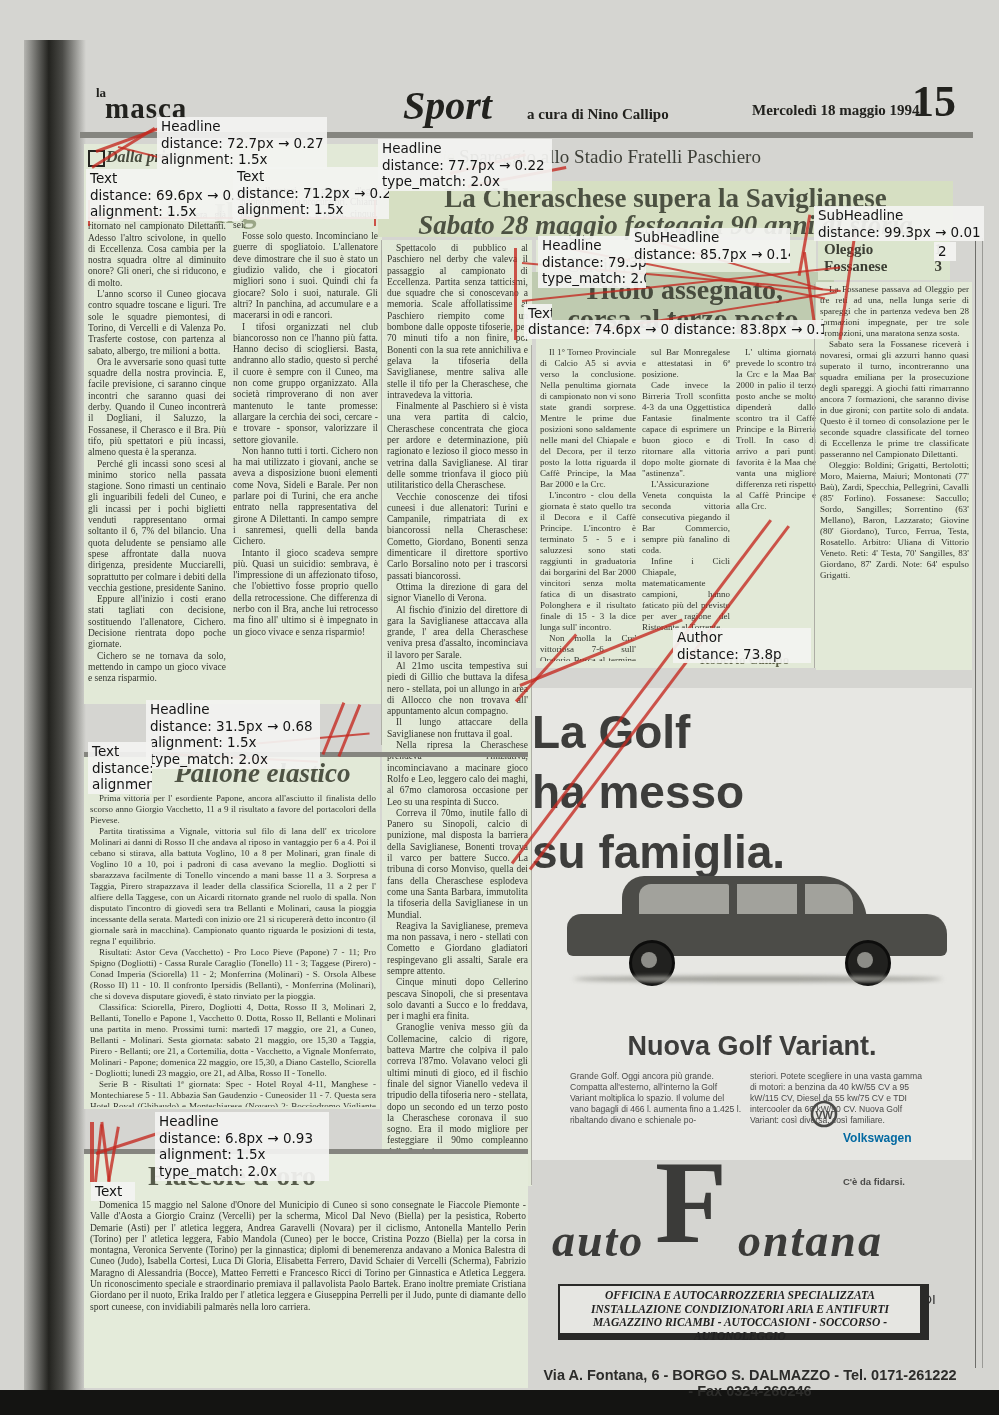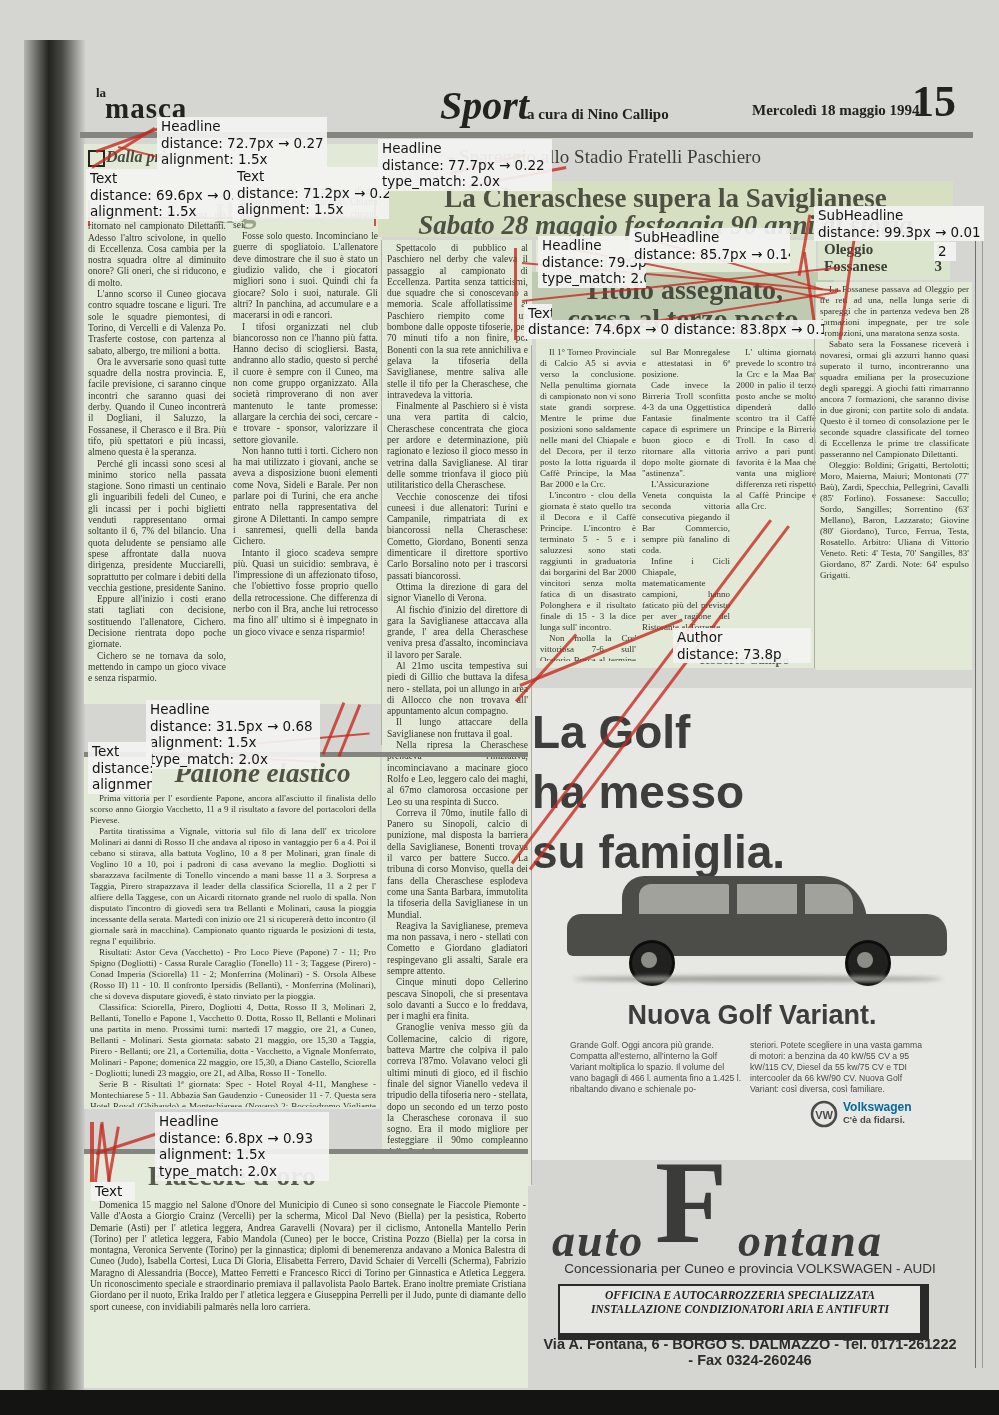--- a/index.html
+++ b/index.html
@@ -27,39 +27,39 @@
   .anno{position:absolute;background:rgba(243,243,241,.93);color:#131313;
         font-family:"DejaVu Sans",sans-serif;font-size:13.5px;line-height:1.24;
         padding:1px 4px;white-space:nowrap;overflow:hidden;z-index:30;}
   .rm{position:absolute;background:#c4281f;opacity:.78;z-index:20;transform-origin:left center;}
   
   #golf-ad{position:absolute;left:532px;top:688px;width:440px;height:472px;background:#e7e7e3;}
   .golf-h{font-family:"Liberation Sans",sans-serif;font-weight:bold;color:#3d3d3b;
           font-size:46px;text-align:left;line-height:60px;}
   .car{position:absolute;}
   
-  .fsans{font-family:"Liberation Sans",sans-serif;}
+  .fsans{font-family:"Liberation Sans",sans-serif;margin-top:31px;}
   #fbox{position:absolute;left:558px;top:1284px;width:360px;height:44px;border:2px solid #2a2a28;
         background:#e6e6e2;border-right:9px solid #2a2a28;border-bottom:7px solid #2a2a28;
         text-align:center;font-style:italic;font-weight:bold;font-size:11.5px;line-height:13.5px;
         color:#222;padding-top:3px;}
 </style>
 </head>
 <body>
 
 <div id="page">
 
   <div id="spine"></div>
   <div id="bottom-band"></div>
   <div id="right-edge-1"></div>
   <div id="right-edge-2"></div>
 
   <div class="hdr" style="left:96px;top:85px;font-weight:bold;font-size:13px;">la</div>
   <div class="hdr" style="left:105px;top:92px;font-weight:bold;font-size:29px;letter-spacing:1px;">masca</div>
-  <div class="hdr" style="left:440px;top:82px;font-weight:bold;font-style:italic;font-size:40px;">Sport</div>
+  <div class="hdr" style="left:403px;top:82px;font-weight:bold;font-style:italic;font-size:40px;">Sport</div>
   <div class="hdr" style="left:527px;top:106px;font-weight:bold;font-size:15px;">a cura di Nino Callipo</div>
   <div class="hdr" style="left:752px;top:102px;font-weight:bold;font-size:15px;">Mercoledì 18 maggio 1994</div>
   <div class="hdr" style="left:912px;top:76px;font-weight:bold;font-size:44px;">15</div>
   <div class="rule-h" style="left:80px;top:132px;width:893px;height:6px;"></div>
 
   <div class="tint" style="left:84px;top:144px;width:298px;height:560px;"></div>
   <div style="position:absolute;left:106px;top:148px;font-style:italic;font-weight:bold;font-size:16px;color:#474b3d;">Dalla prima</div>
   <div style="position:absolute;left:214px;top:196px;font-weight:bold;font-size:30px;color:#9aa687;">Il g</div>
   <div style="position:absolute;left:88px;top:150px;width:13px;height:13px;border:2px solid #24241f;background:transparent;z-index:5;"></div>
   <div class="ncol n95" style="left:88px;top:210px;width:138px;height:492px;">
@@ -187,20 +187,21 @@
   </div>
 
   <div>
     <span style="position:absolute;left:552px;top:1214px;font-weight:bold;font-style:italic;font-size:46px;color:#3b3b39;letter-spacing:2px;">auto</span>
     <span style="position:absolute;left:655px;top:1148px;font-weight:bold;font-size:118px;line-height:110px;color:#3b3b39;">F</span>
     <span style="position:absolute;left:738px;top:1214px;font-weight:bold;font-style:italic;font-size:46px;color:#3b3b39;letter-spacing:2px;">ontana</span>
     <div class="fsans" style="position:absolute;left:540px;top:1261px;width:420px;text-align:center;font-size:13.5px;color:#333;">Concessionaria per Cuneo e provincia VOLKSWAGEN - AUDI</div>
     <div id="fbox">
       <div>OFFICINA E AUTOCARROZZERIA SPECIALIZZATA</div>
       <div>INSTALLAZIONE CONDIZIONATORI ARIA E ANTIFURTI</div>
+      <div>MAGAZZINO RICAMBI - AUTOCCASIONI - SOCCORSO - AUTONOLEGGIO</div>
     </div>
     <div class="fsans" style="position:absolute;left:540px;top:1336px;width:420px;text-align:center;font-weight:bold;font-size:14.5px;color:#2c2c2a;">Via A. Fontana, 6 - BORGO S. DALMAZZO - Tel. 0171-261222 - Fax 0324-260246</div>
   </div>
 
   <div class="rule-v" style="left:381px;top:240px;height:505px;"></div>
   <div class="rule-v" style="left:531px;top:345px;height:840px;"></div>
   <div class="rule-v" style="left:814px;top:284px;height:384px;"></div>
 
   <div class="rm" style="left:96px;top:150px;width:66px;height:3px;transform:rotate(-20deg)"></div>
   <div class="rm" style="left:92px;top:166px;width:74px;height:3px;transform:rotate(-32deg)"></div>

